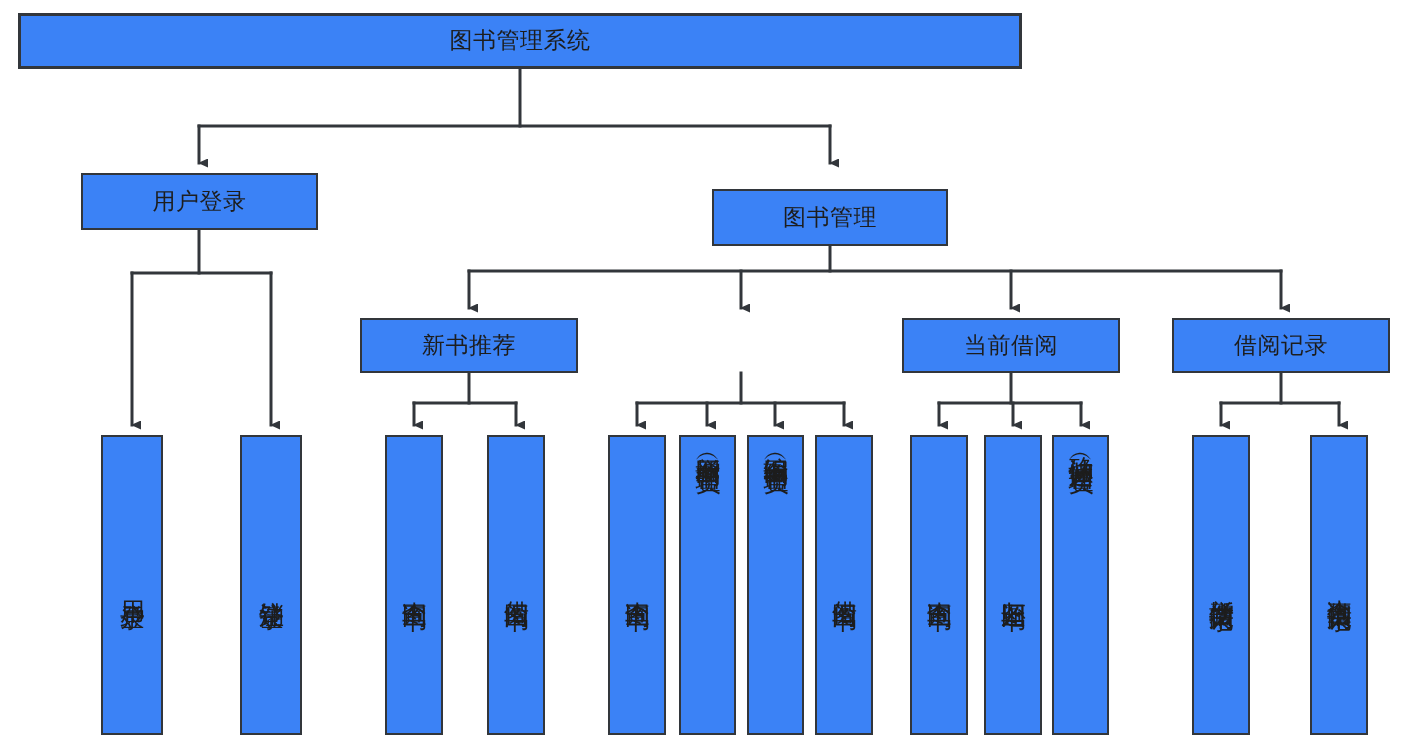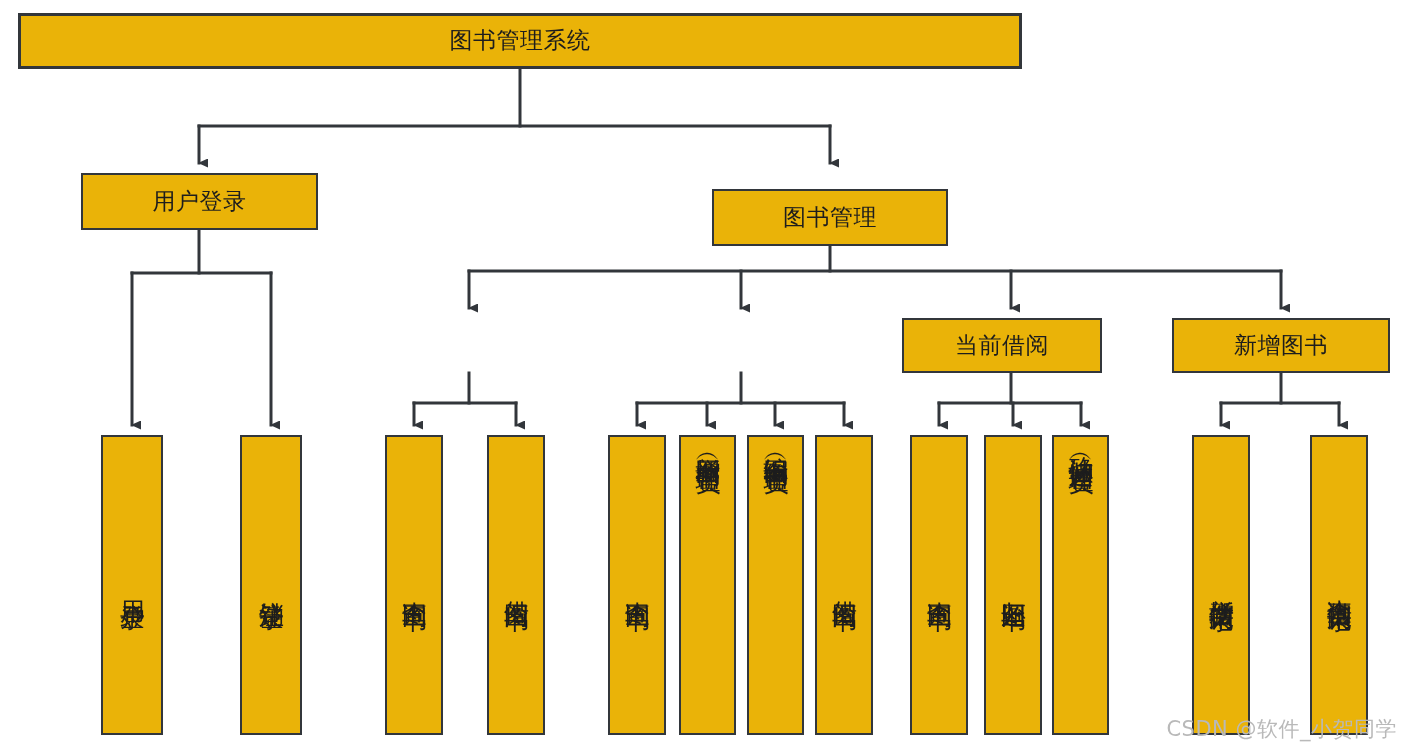--- a/index.html
+++ b/index.html
@@ -20,21 +20,21 @@
   #diagram-svg {
     position: absolute;
     left: 0;
     top: 0;
     width: 1405px;
     height: 747px;
   }
   .node-box {
     position: absolute;
     box-sizing: border-box;
-    background: #eab308;
+    background: #3b82f6;
     border: 2px solid #32363b;
     display: flex;
     align-items: center;
     justify-content: center;
   }
   .node-box.root {
     border-width: 3px;
   }
   .node-label-h {
     font-size: 23px;
@@ -133,25 +133,28 @@
     <span class="node-label-h">图书管理系统</span>
   </div>
 
   <div class="node-box" style="left:81px; top:173px; width:237px; height:57px;">
     <span class="node-label-h">用户登录</span>
   </div>
   <div class="node-box" style="left:712px; top:173px; width:236px; height:57px;margin-top:16px;">
     <span class="node-label-h">图书管理</span>
   </div>
 
-  <div class="node-box" style="left:902px; top:318px; width:200px; height:55px;align-items:center;">
+  <div class="node-box" style="left:360px; top:318px; width:218px; height:55px;">
+    <span class="node-label-h">新书推荐</span>
+  </div>
+  <div class="node-box" style="left:902px; top:318px; width:218px; height:55px;align-items:center;">
     <span class="node-label-h">当前借阅</span>
   </div>
   <div class="node-box" style="left:1172px; top:318px; width:218px; height:55px;">
-    <span class="node-label-h">新增图书</span>
+    <span class="node-label-h">借阅记录</span>
   </div>
 
   <div class="node-box leaf center-v" style="left:101px; top:435px; width:62px; height:300px;">
     <span class="node-label-v">用户登录</span>
   </div>
   <div class="node-box leaf center-v" style="left:240px; top:435px; width:62px; height:300px;">
     <span class="node-label-v">注销登录</span>
   </div>
 
   <div class="node-box leaf center-v" style="left:385px; top:435px; width:58px; height:300px;">
@@ -184,14 +187,13 @@
     <span class="node-label-v">确认归还（管理员）</span>
   </div>
 
   <div class="node-box leaf center-v" style="left:1192px; top:435px; width:58px; height:300px;">
     <span class="node-label-v">新增借阅记录</span>
   </div>
   <div class="node-box leaf center-v" style="left:1310px; top:435px; width:58px; height:300px;">
     <span class="node-label-v">查询借阅记录</span>
   </div>
 
-  <div class="watermark">CSDN @软件_小贺同学</div>
 </div>
 
 </body></html>

